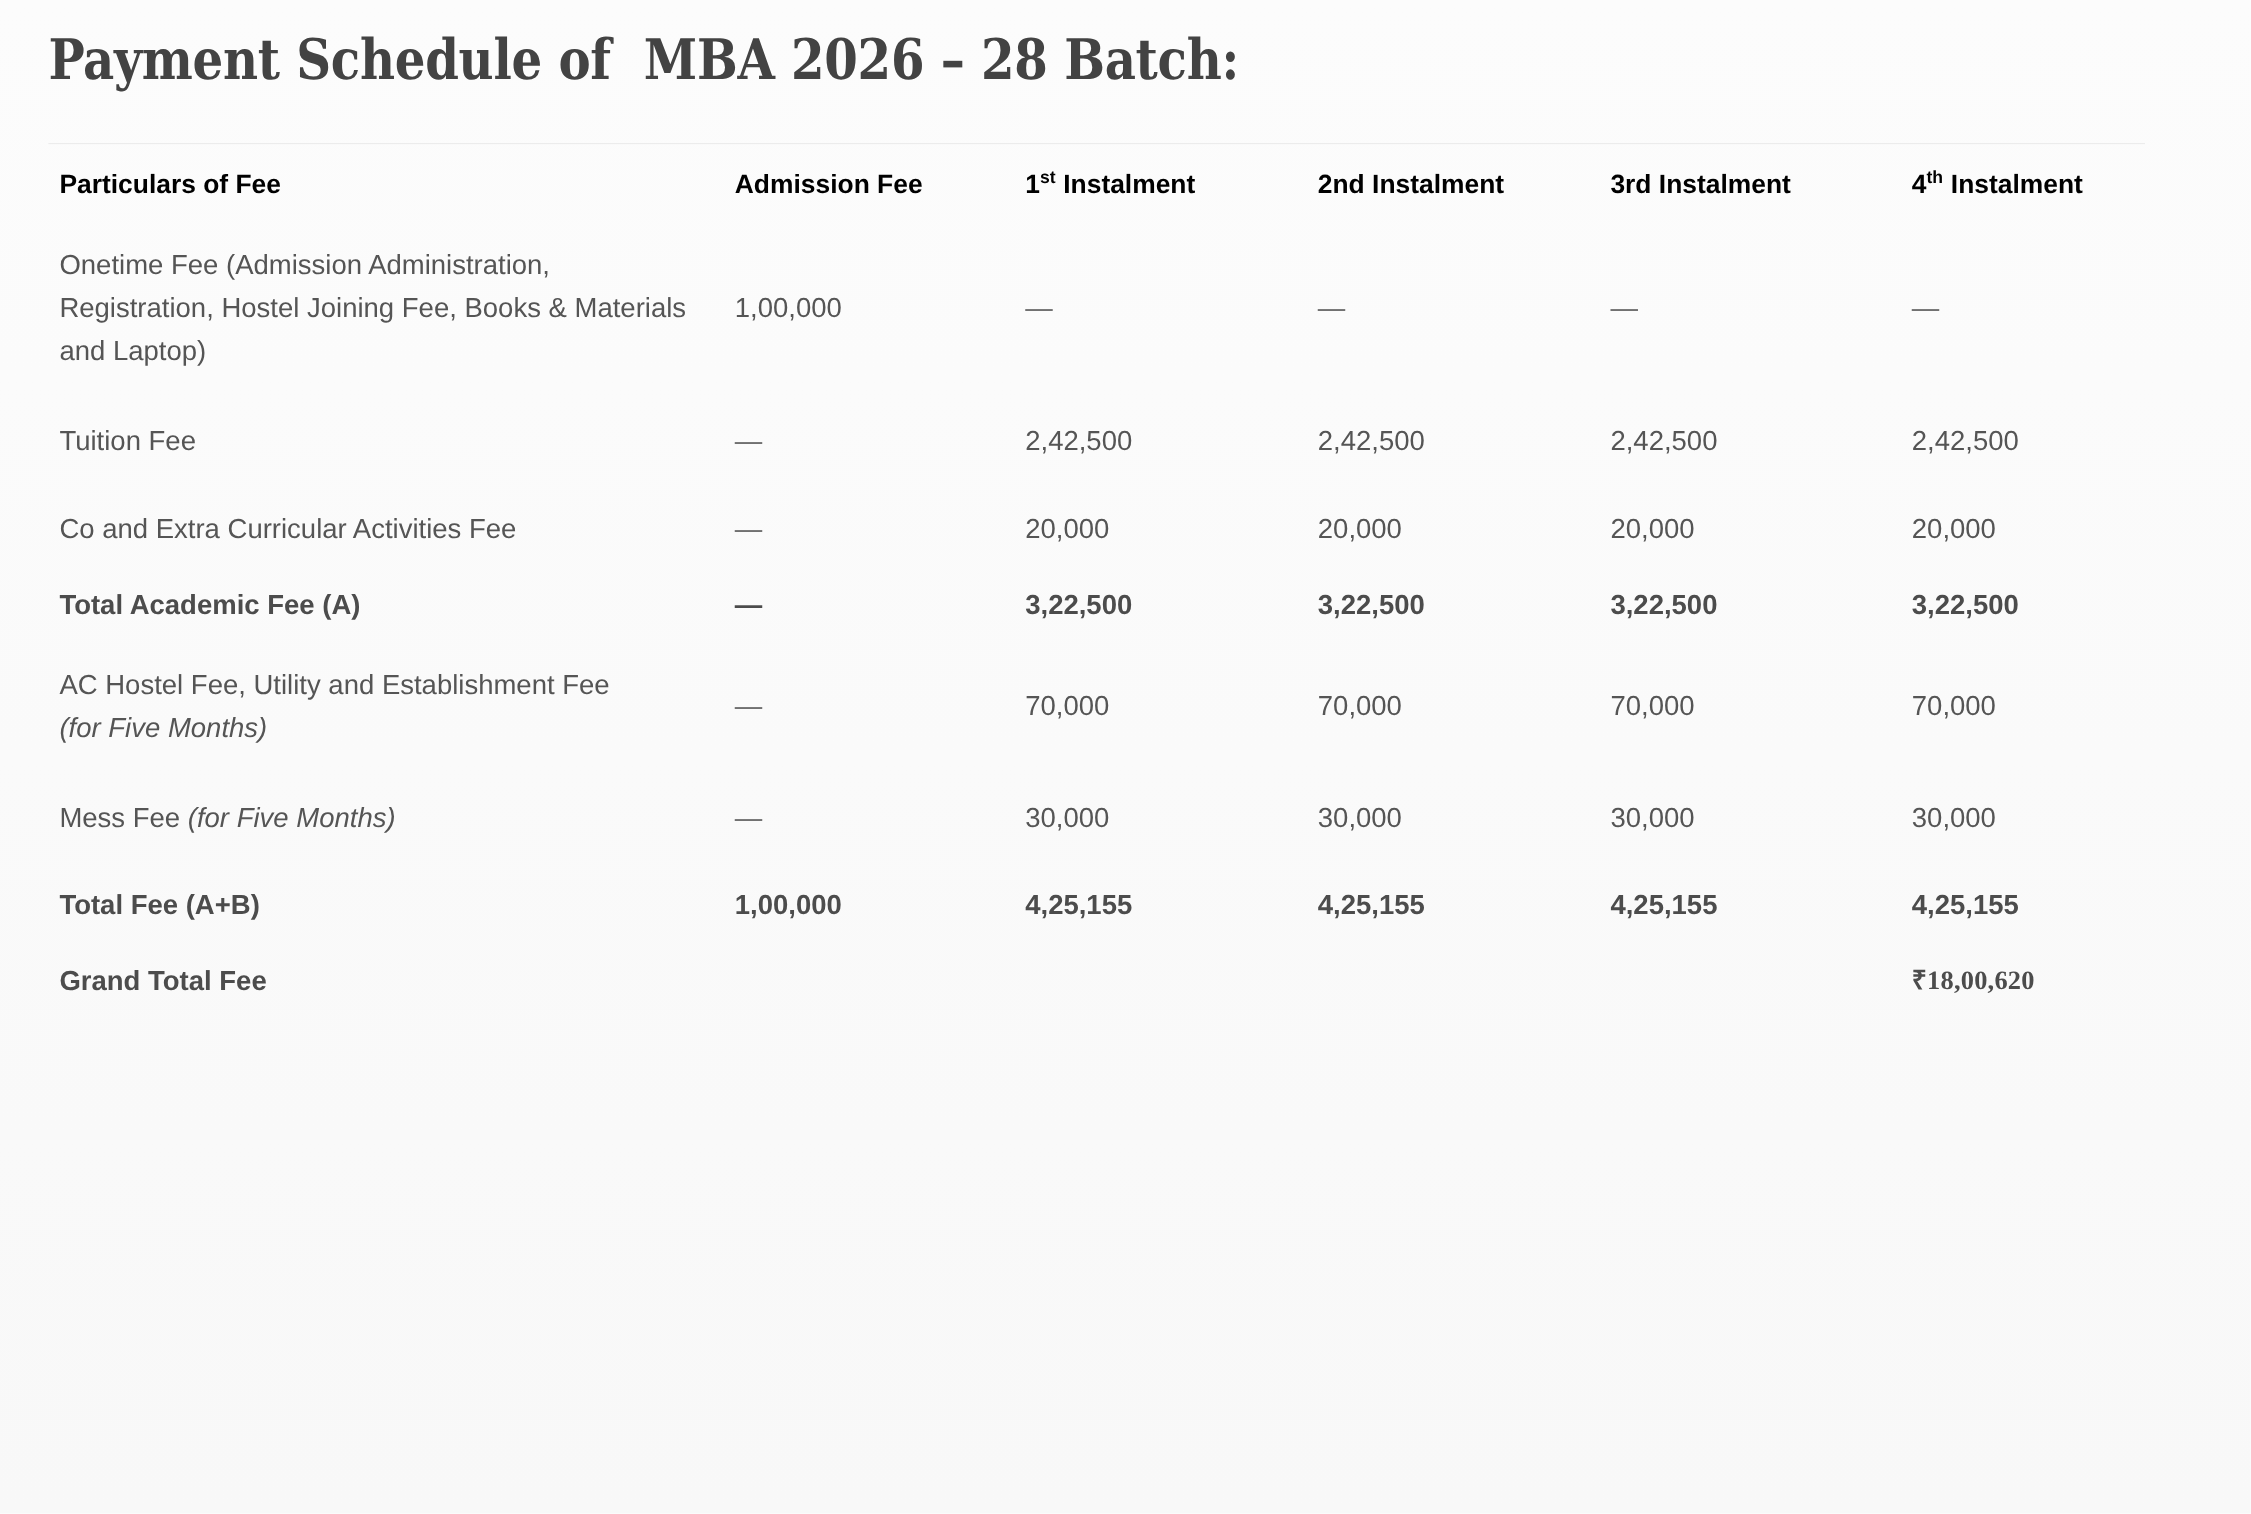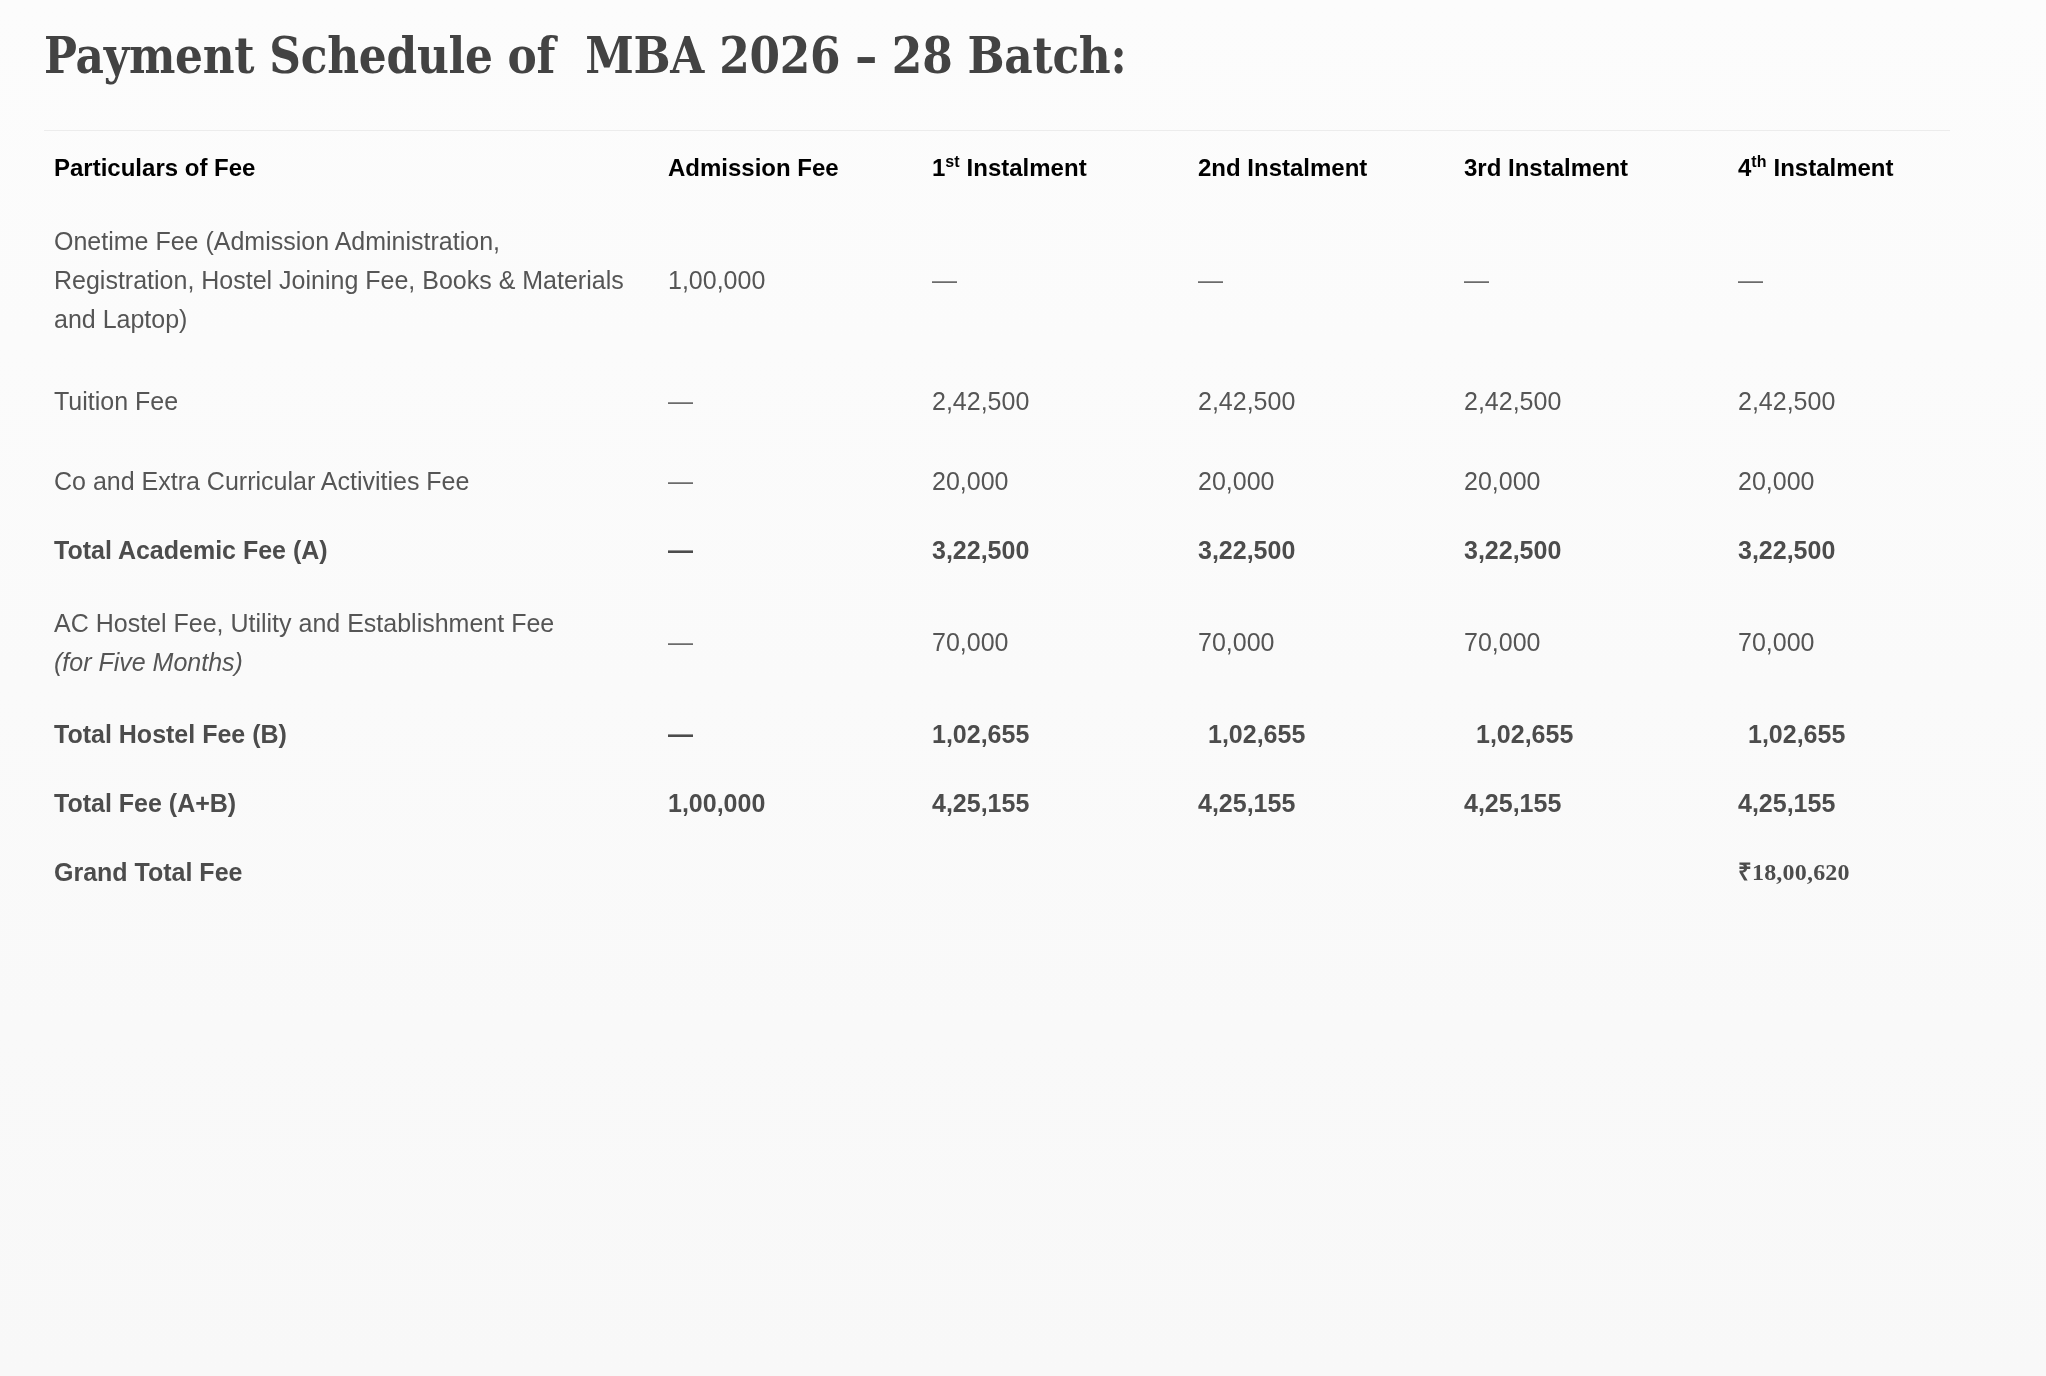--- a/index.html
+++ b/index.html
@@ -228,30 +228,30 @@
 
         <tr class="r-achostel">
           <td class="part"><span>AC Hostel Fee, Utility and Establishment Fee</span><br><span class="italic">(for Five Months)</span></td>
           <td class="num adm dash">—</td>
           <td class="num i1">70,000</td>
           <td class="num i2">70,000</td>
           <td class="num i3">70,000</td>
           <td class="num i4">70,000</td>
         </tr>
 
-
-
-        <tr class="r-tothostel bold">
-          <td class="part">Total Hostel Fee (B)</td>
-          <td class="num adm dash">—</td>
-          <td class="num i1">1,02,655</td>
-          <td class="num i2">1,02,655</td>
-          <td class="num i3">1,02,655</td>
-          <td class="num i4">1,02,655</td>
-        </tr>
+        <tr class="r-mess">
+          <td class="part"><span>Mess Fee </span><span class="italic">(for Five Months)</span></td>
+          <td class="num adm dash">—</td>
+          <td class="num i1">30,000</td>
+          <td class="num i2">30,000</td>
+          <td class="num i3">30,000</td>
+          <td class="num i4">30,000</td>
+        </tr>
+
+
 
         <tr class="r-totfee bold">
           <td class="part">Total Fee (A+B)</td>
           <td class="num adm">1,00,000</td>
           <td class="num i1">4,25,155</td>
           <td class="num i2">4,25,155</td>
           <td class="num i3">4,25,155</td>
           <td class="num i4">4,25,155</td>
         </tr>
 

